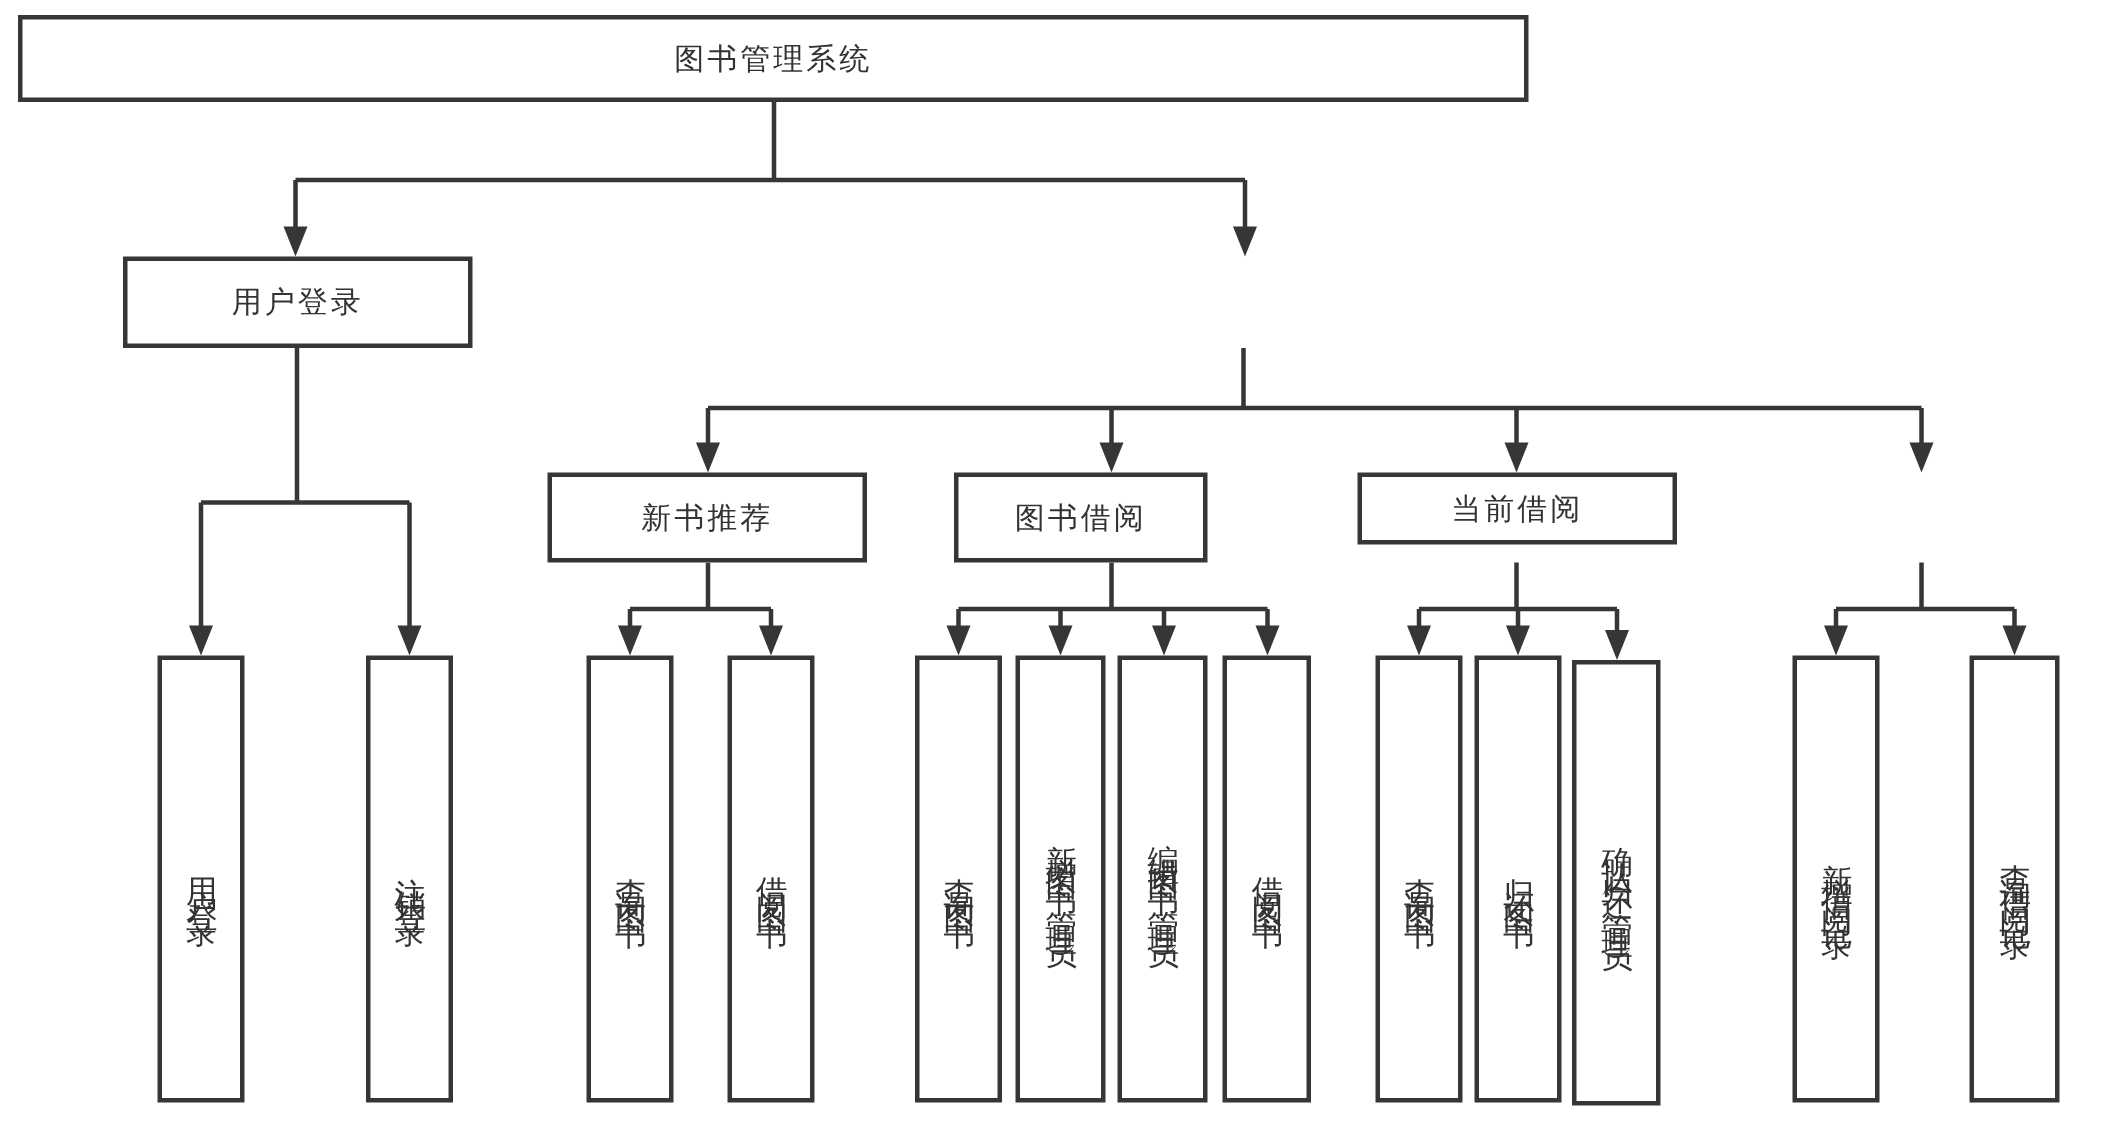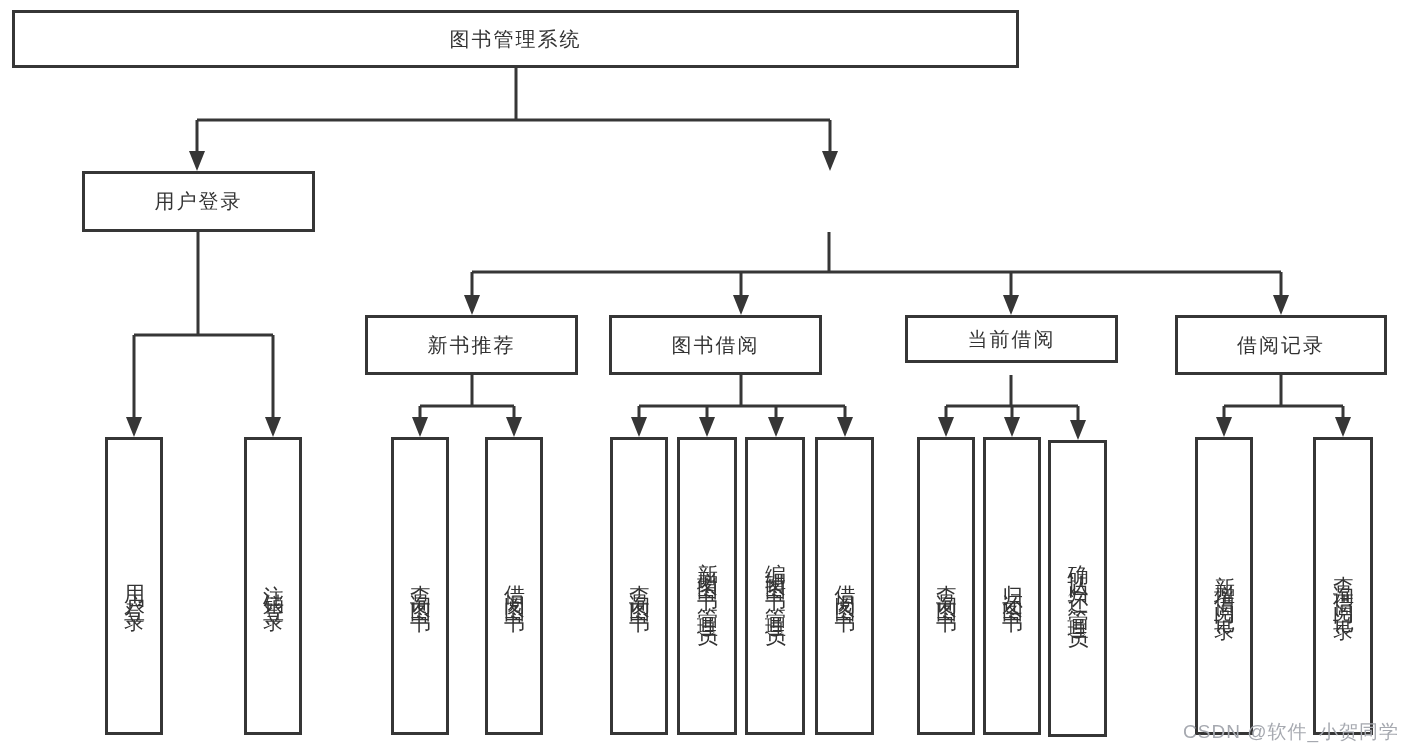--- a/index.html
+++ b/index.html
@@ -21,21 +21,20 @@
     position:absolute;left:0;top:0;width:1405px;height:747px;
   }
   .connectors path{stroke:var(--line);stroke-width:3;fill:none;}
   .connectors polygon{fill:var(--line);stroke:none;}
   .box{
     position:absolute;
     background:var(--box-bg);
     border:3px solid var(--line);
     display:flex;align-items:center;justify-content:center;
     color:var(--text);
-    font-family:Liberation Serif, serif;
   }
   .box.h span{
     font-size:20px;
     letter-spacing:2px;
     white-space:nowrap;
   }
   .box.v span{
     writing-mode:vertical-rl;
     text-orientation:mixed;
     font-size:21px;
@@ -90,28 +89,25 @@
     <span>图书管理系统</span>
   </div>
 
   <div class="box h" style="left:82px;top:171px;width:233px;height:61px">
     <span>用户登录</span>
   </div>
 
   <div class="box h" style="left:365px;top:315px;width:213px;height:60px">
     <span>新书推荐</span>
   </div>
-  <div class="box h" style="left:609px;top:315px;width:213px;height:60px">
+  <div class="box h" style="left:636px;top:315px;width:169px;height:60px">
     <span>图书借阅</span>
   </div>
   <div class="box h" style="left:905px;top:315px;width:213px;height:48px">
     <span>当前借阅</span>
-  </div>
-  <div class="box h" style="left:1175px;top:315px;width:212px;height:60px">
-    <span>借阅记录</span>
   </div>
 
   <div class="box v" style="left:105px;top:437px;width:58px;height:298px">
     <span>用户登录</span>
   </div>
   <div class="box v" style="left:244px;top:437px;width:58px;height:298px">
     <span>注销登录</span>
   </div>
 
   <div class="box v" style="left:391px;top:437px;width:58px;height:298px">
@@ -144,15 +140,14 @@
     <span>确认归还（管理员）</span>
   </div>
 
   <div class="box v" style="left:1195px;top:437px;width:58px;height:298px">
     <span>新增借阅记录</span>
   </div>
   <div class="box v" style="left:1313px;top:437px;width:60px;height:298px">
     <span>查询借阅记录</span>
   </div>
 
-  <div class="watermark">CSDN @软件_小贺同学</div>
 
 </div>
 
 </body></html>

